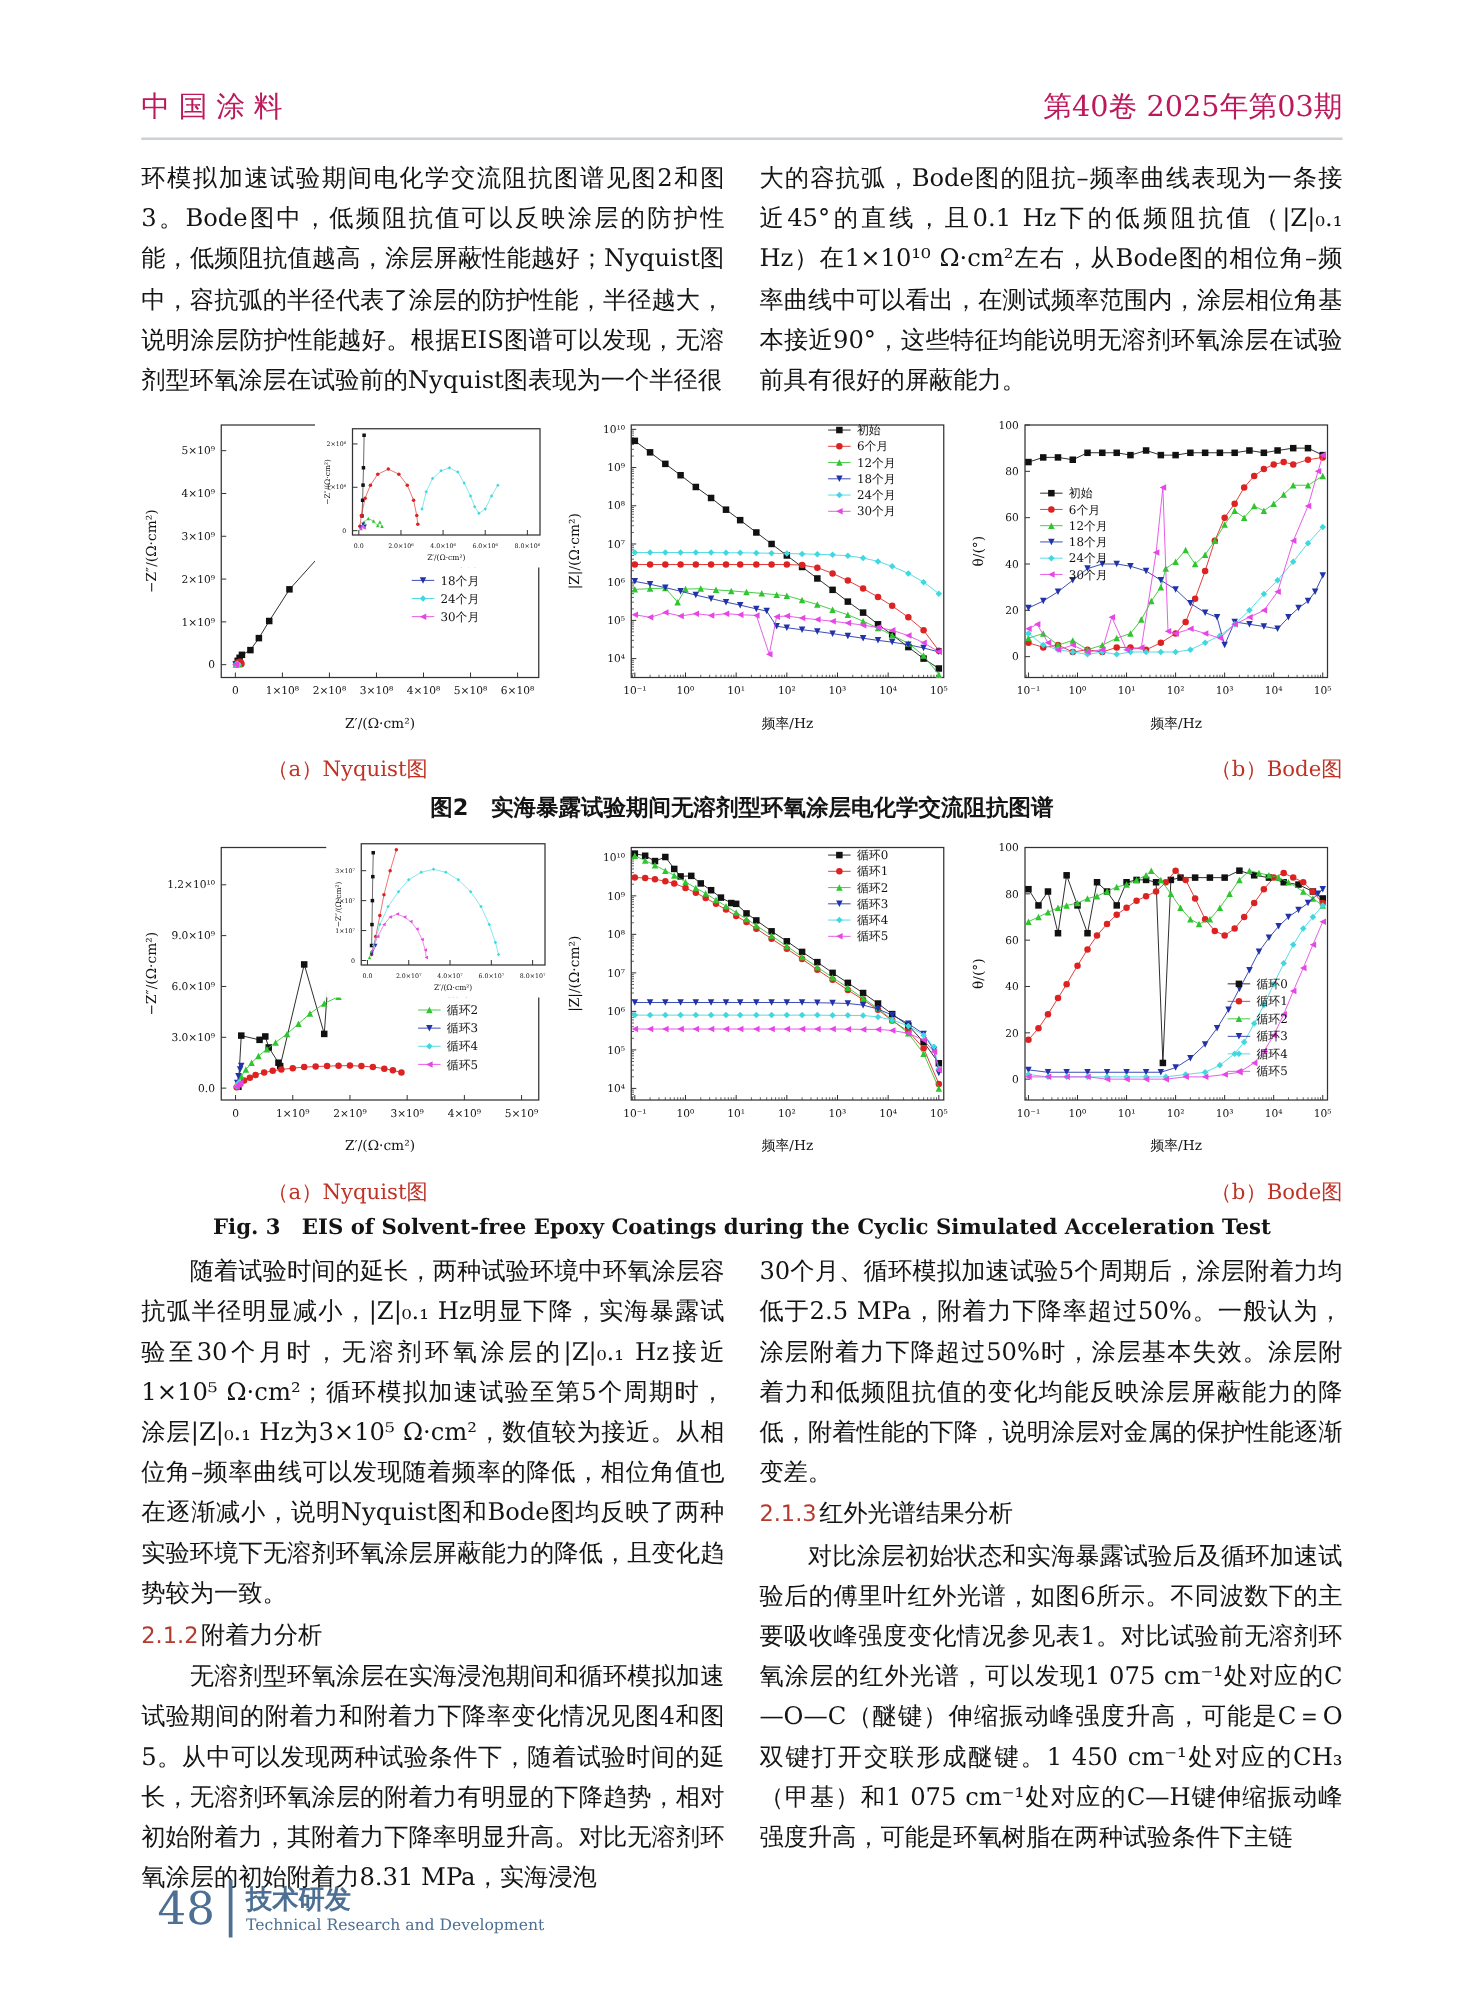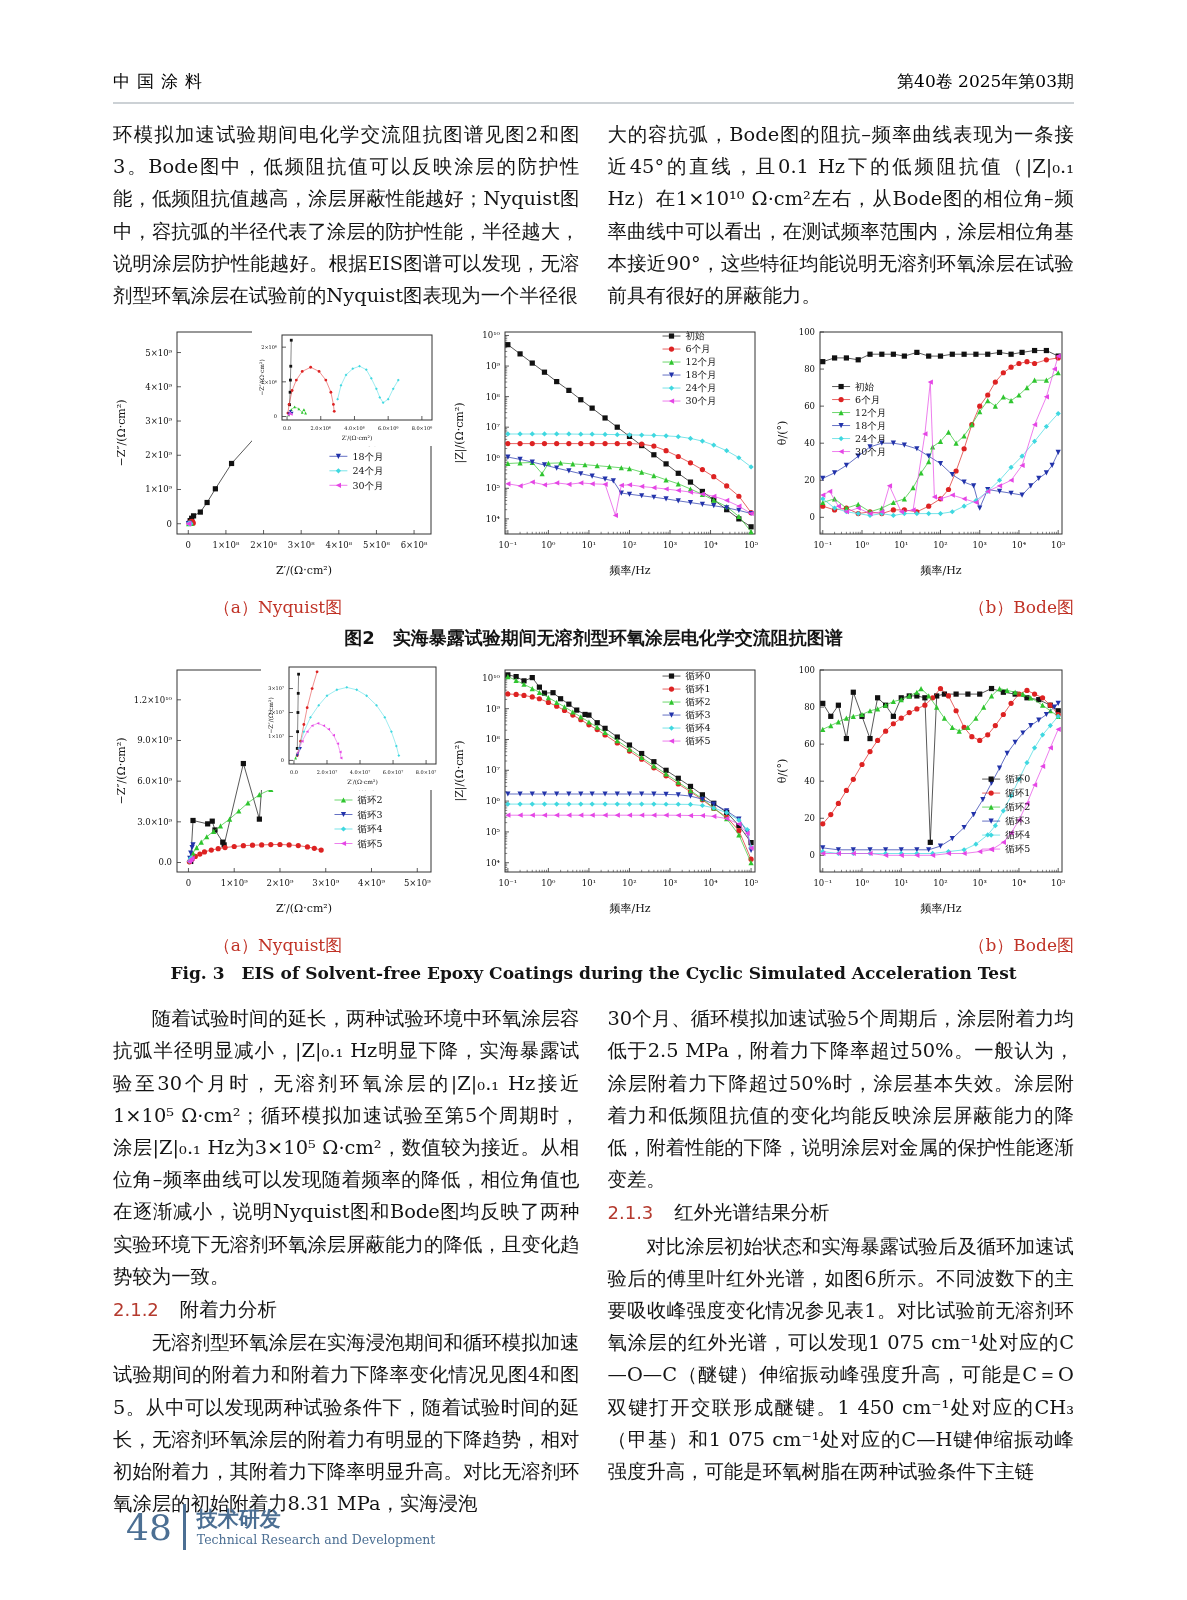--- a/index.html
+++ b/index.html
@@ -1,34 +1,34 @@
 <!DOCTYPE html>
 <html><head>
 <meta charset="utf-8">
 <style>
   html,body{margin:0;padding:0;background:#ffffff;}
   body{width:1187px;height:1600px;overflow:hidden;font-family:"DejaVu Serif",serif;color:#141414;}
   .page{box-sizing:border-box;width:1187px;height:1600px;padding:70px 113px 0 113px;position:relative;}
-  .hdr{display:flex;justify-content:space-between;align-items:flex-end;color:#000000;font-size:17px;padding-bottom:9px;border-bottom:2px solid #ccd1d5;}
+  .hdr{display:flex;justify-content:space-between;align-items:flex-end;color:#be185d;font-size:23px;padding-bottom:9px;border-bottom:2px solid #ccd1d5;}
   .hdr .j{letter-spacing:7px;}
   .cols{display:flex;gap:28px;margin-top:15px;}
   .col{flex:1;font-size:19.4px;line-height:1.66;text-align:justify;}
   p{margin:0;}
   .ind{text-indent:2em;}
   .figblock{margin-top:10px;}
   .figrow{display:flex;justify-content:space-between;align-items:flex-end;}
   .chart{position:relative;}
   .inset{position:absolute;background:#ffffff;}
   .chart svg{display:block;font-family:"DejaVu Serif",serif;}
   .subcaps{display:flex;margin-top:16px;font-size:17px;color:#c03226;}
   .subcaps .a{width:330px;text-align:center;}
   .subcaps .b{flex:1;text-align:right;}
   .capcn{text-align:center;font-family:"DejaVu Sans","Liberation Sans",sans-serif;font-weight:bold;font-size:18px;margin-top:7px;}
   .capen{text-align:center;font-weight:bold;font-size:17px;margin-top:5px;}
-  .sec{display:flex;gap:21px;align-items:baseline;margin:1px 0;}
+  .sec{display:flex;gap:2px;align-items:baseline;margin:1px 0;}
   .secnum{font-family:"DejaVu Sans","Liberation Sans",sans-serif;color:#b43a2e;font-size:18px;}
   .sectitle{font-size:19.4px;}
   .foot{position:absolute;left:126px;bottom:50px;display:flex;align-items:center;gap:11px;color:#4c6f93;}
   .foot .pn{font-size:36px;}
   .foot .bar{width:3px;height:46px;background:#4c6f93;}
   .foot .cn{font-size:21px;font-weight:bold;font-family:"DejaVu Sans","Liberation Sans",sans-serif;line-height:1.15;}
   .foot .en{font-size:12.5px;}
 </style>
 </head>
 <body>
@@ -1503,21 +1503,21 @@
           </svg>
         </div>
     </div>
     <div class="subcaps">
       <span class="a">（a）Nyquist图</span>
       <span class="b">（b）Bode图</span>
     </div>
     <div class="capen">Fig. 3　EIS of Solvent-free Epoxy Coatings during the Cyclic Simulated Acceleration Test</div>
   </div>
 
-  <div class="cols" style="margin-top:18px;">
+  <div class="cols" style="margin-top:8px;">
     <div class="col">
       <p class="ind">随着试验时间的延长，两种试验环境中环氧涂层容抗弧半径明显减小，|Z|₀.₁ Hz明显下降，实海暴露试验至30个月时，无溶剂环氧涂层的|Z|₀.₁ Hz接近1×10⁵ Ω·cm²；循环模拟加速试验至第5个周期时，涂层|Z|₀.₁ Hz为3×10⁵ Ω·cm²，数值较为接近。从相位角–频率曲线可以发现随着频率的降低，相位角值也在逐渐减小，说明Nyquist图和Bode图均反映了两种实验环境下无溶剂环氧涂层屏蔽能力的降低，且变化趋势较为一致。</p>
       <div class="sec">
         <span class="secnum">2.1.2</span>
         <span class="sectitle">附着力分析</span>
       </div>
       <p class="ind">无溶剂型环氧涂层在实海浸泡期间和循环模拟加速试验期间的附着力和附着力下降率变化情况见图4和图5。从中可以发现两种试验条件下，随着试验时间的延长，无溶剂环氧涂层的附着力有明显的下降趋势，相对初始附着力，其附着力下降率明显升高。对比无溶剂环氧涂层的初始附着力8.31 MPa，实海浸泡</p>
     </div>
     <div class="col">
       <p>30个月、循环模拟加速试验5个周期后，涂层附着力均低于2.5 MPa，附着力下降率超过50%。一般认为，涂层附着力下降超过50%时，涂层基本失效。涂层附着力和低频阻抗值的变化均能反映涂层屏蔽能力的降低，附着性能的下降，说明涂层对金属的保护性能逐渐变差。</p>

